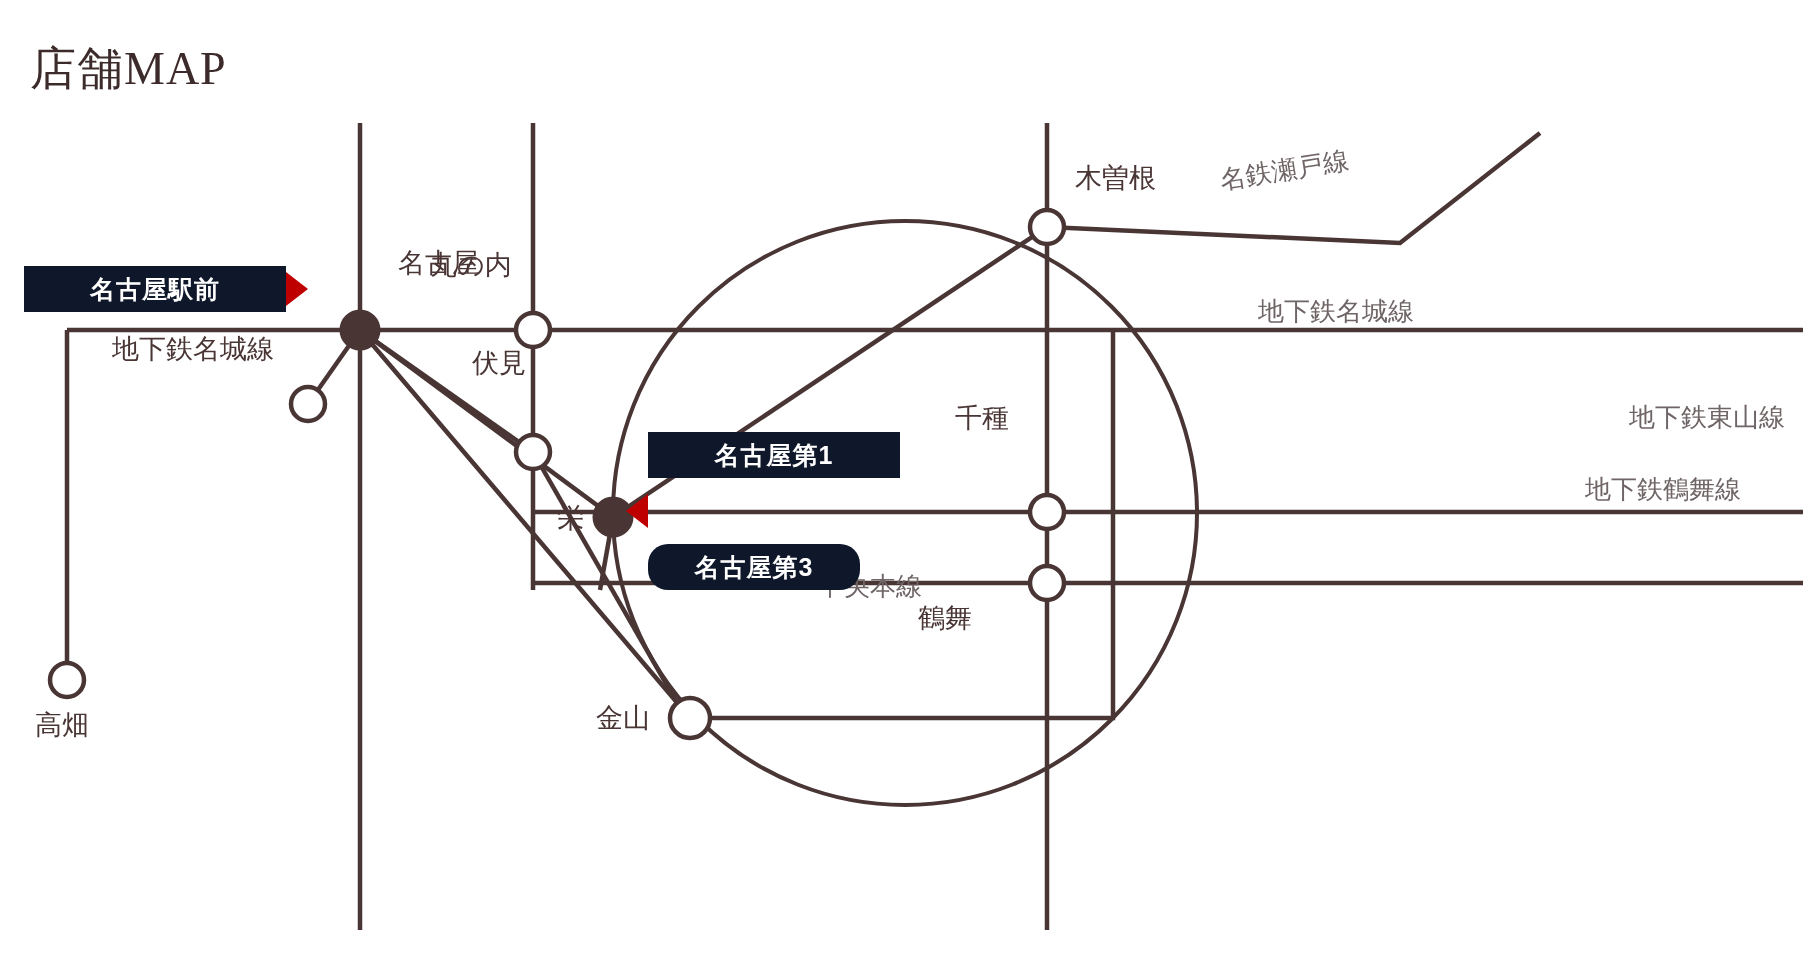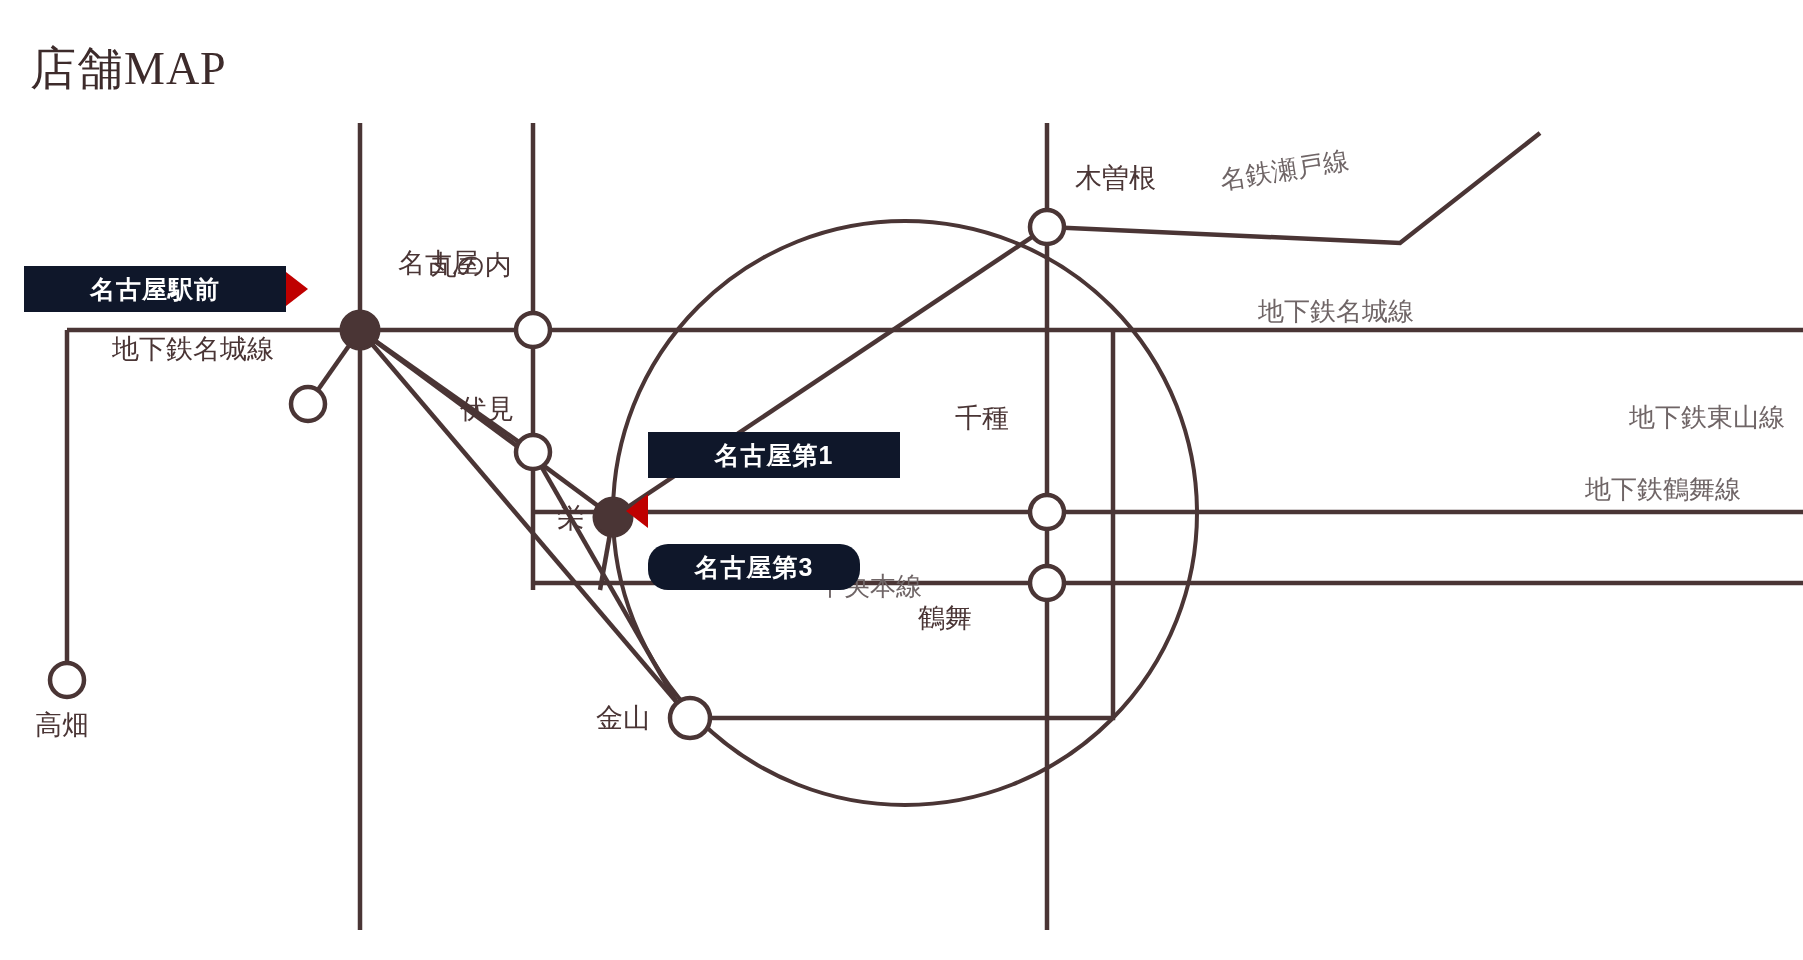--- a/index.html
+++ b/index.html
@@ -147,21 +147,21 @@
       <circle cx="690" cy="718" r="20" fill="#ffffff" stroke="#4a3535" stroke-width="4.5"></circle>
     </g>
   </svg>
 
   <div class="page-title">店舗MAP</div>
 
   <div class="station-label" style="left:398px; top:250px;">名古屋</div>
   <div class="station-label" style="left:430px; top:252px;">丸の内</div>
   <div class="station-label" style="left:112px; top:336px;">地下鉄名城線</div>
   <div class="station-label" style="left:35px;  top:712px;">高畑</div>
-  <div class="station-label" style="left:460px; top:350px;margin-top:46px;">伏見</div>
+  <div class="station-label" style="left:472px; top:350px;">伏見</div>
   <div class="station-label" style="left:557px; top:505px;">栄</div>
   <div class="station-label" style="left:1075px; top:165px;">木曽根</div>
   <div class="station-label" style="left:955px; top:405px;">千種</div>
   <div class="station-label" style="left:918px; top:605px;">鶴舞</div>
   <div class="station-label" style="left:596px; top:705px;">金山</div>
 
   <div class="line-label rot" style="left:1220px; top:167px; transform: rotate(-9deg);">名鉄瀬戸線</div>
   <div class="line-label" style="left:1258px; top:298px;">地下鉄名城線</div>
   <div class="line-label" style="left:1585px; top:404px;margin-left:44px;">地下鉄東山線</div>
   <div class="line-label" style="left:1585px; top:476px;text-align:center;">地下鉄鶴舞線</div>

